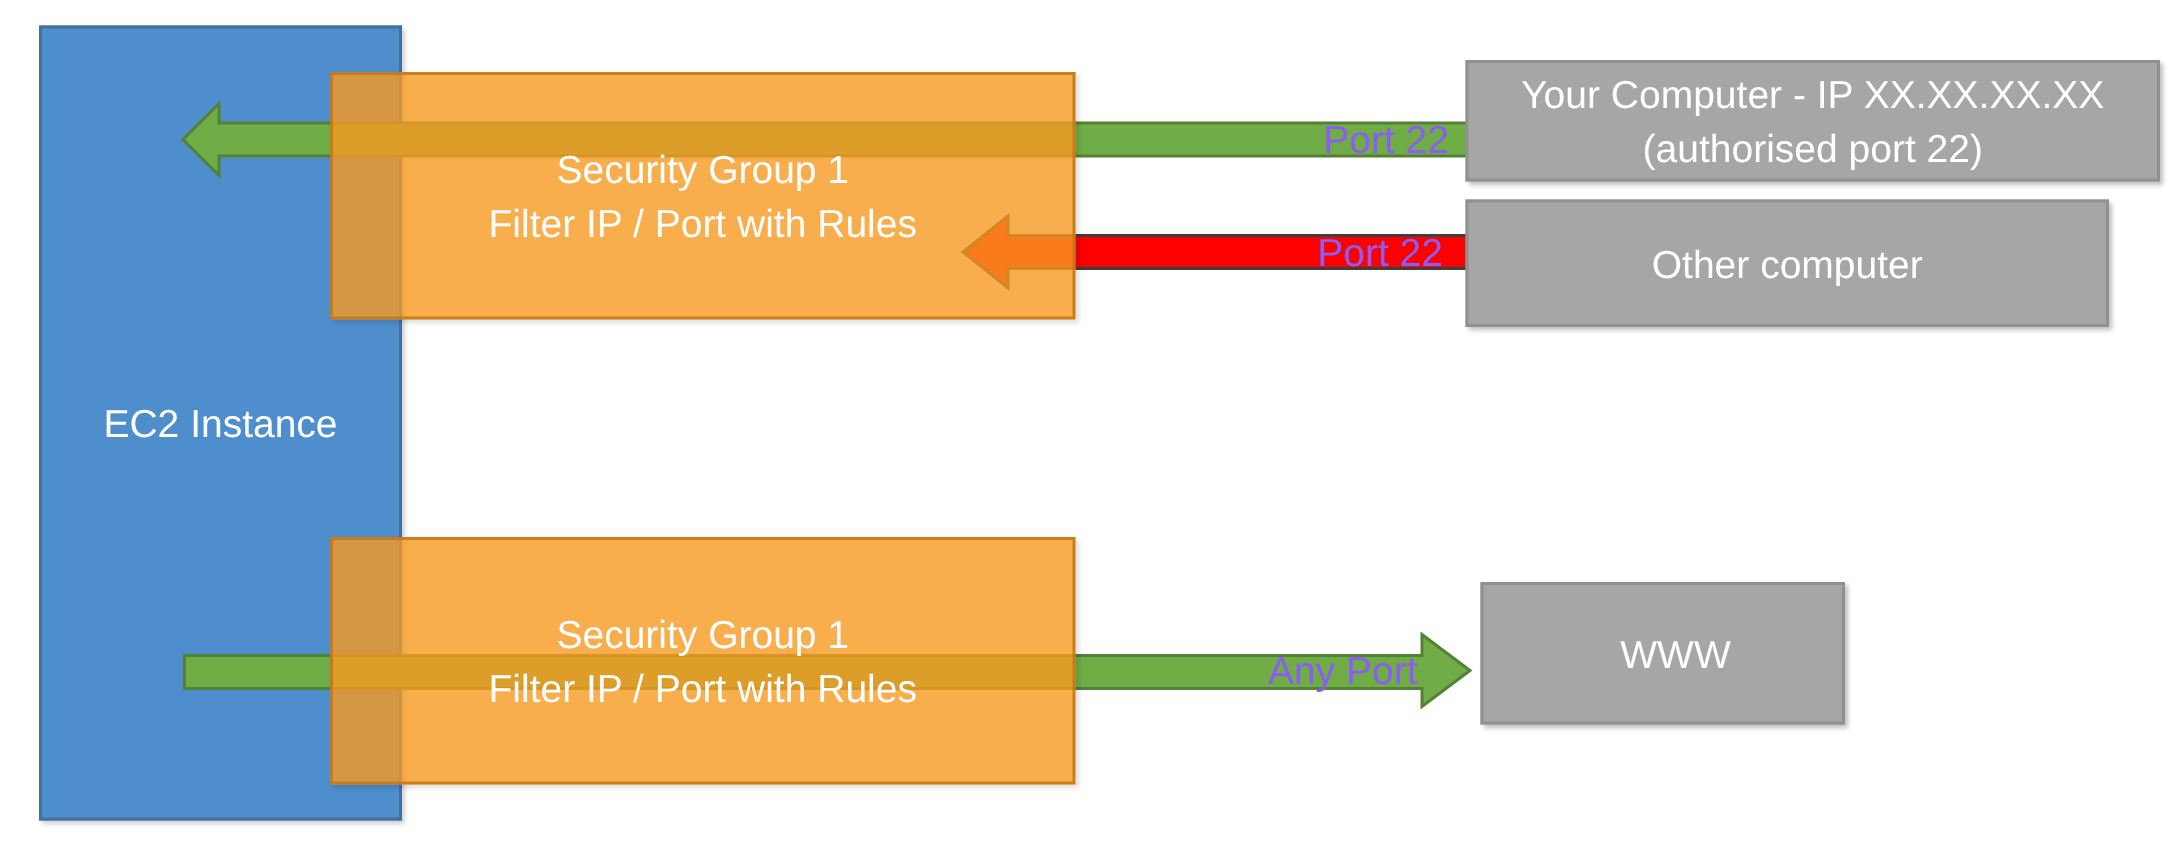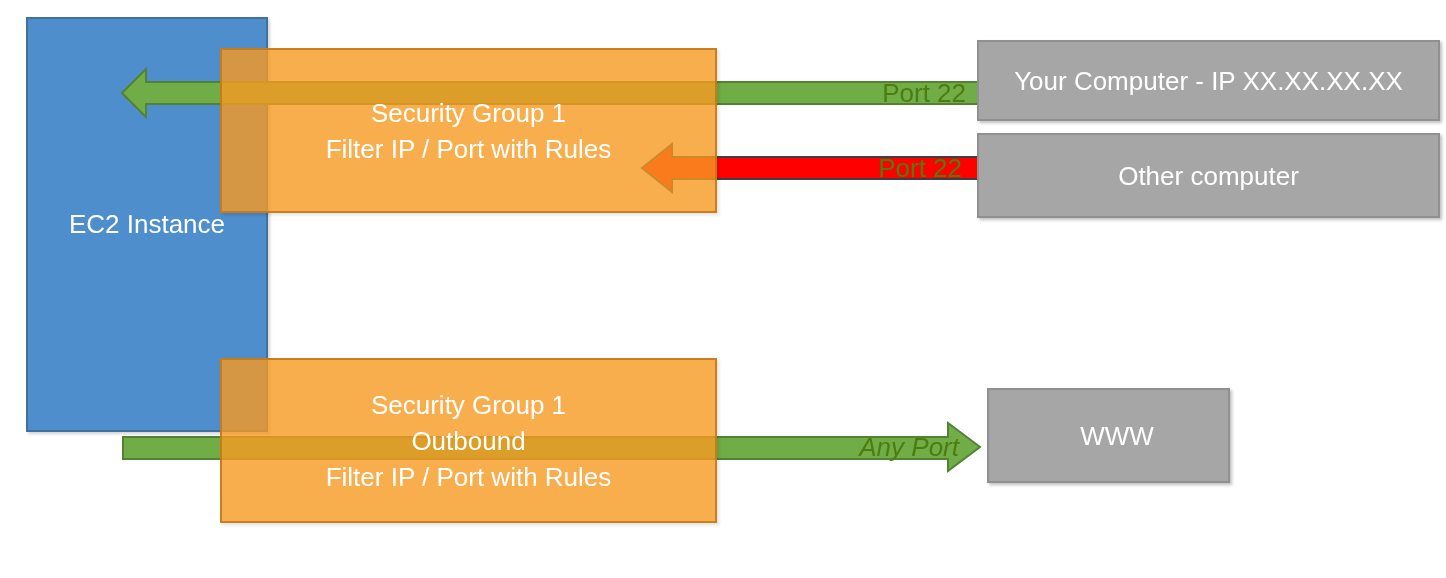--- a/index.html
+++ b/index.html
@@ -15,21 +15,21 @@
   .box {
     position: absolute;
     box-sizing: border-box;
     display: flex;
     flex-direction: column;
     justify-content: center;
     align-items: center;
     text-align: center;
   }
   .blue-box {
-    left: 26px; top: 17px; width: 242px; height: 415px;
+    left: 26px; top: 17px; width: 242px; height: 530px;
     background: #4E8ECC;
     border: 2px solid #41719C;
     box-shadow: 2px 2px 3px rgba(0,0,0,0.18);
     z-index: 1;
     font-size: 26px; line-height: 33px;
   }
   .arrows-layer {
     position: absolute; left: 0; top: 0;
     z-index: 2; pointer-events: none;
   }
@@ -43,36 +43,36 @@
   .orange-inbound  { left: 220px; top: 48px;  width: 497px; height: 165px; }
   .orange-outbound { left: 220px; top: 358px; width: 497px; height: 165px; }
   .gray-box {
     background: #A6A6A6;
     border: 2px solid #909090;
     box-shadow: 2px 2px 3px rgba(0,0,0,0.25);
     z-index: 4;
     font-size: 26px; line-height: 36px;
   }
   .gray-your-computer  { left: 977px; top: 40px;  width: 463px; height: 81px; }
-  .gray-other-computer { left: 977px; top: 133px; width: 463px; height: 85px; gap: 36px; }
+  .gray-other-computer { left: 977px; top: 133px; width: 429px; height: 85px; gap: 36px; }
   .gray-www            { left: 987px; top: 388px; width: 243px; height: 95px; padding-left: 17px; }
   .arrow-label {
     position: absolute;
     z-index: 5;
     font-size: 26px;
     line-height: 36px;
     height: 36px;
-    color: #4d7c0f;
+    color: #8b5cf6;
     text-align: right;
     white-space: nowrap;
     pointer-events: none;
   }
   .label-inbound-allowed { right: 480px; top: 75px; }
   .label-inbound-blocked { right: 484px; top: 150px; }
-  .label-outbound        { right: 487px; top: 429px; font-style: italic; }
+  .label-outbound        { right: 501px; top: 429px; }
   .line { white-space: nowrap; text-align: right; }
 </style>
 </head>
 <body>
 
 <div class="canvas">
 
   <div class="box blue-box">
     <div class="line">EC2 Instance</div>
   </div>
@@ -83,26 +83,26 @@
     <polygon points="123,437 948,437 948,423 980,447 948,471 948,459 123,459" stroke="#548235" stroke-width="2" fill="#70AD47"></polygon>
   </svg>
 
   <div class="box orange-box orange-inbound">
     <div class="line">Security Group 1</div>
     <div class="line">Filter IP / Port with Rules</div>
   </div>
 
   <div class="box orange-box orange-outbound">
     <div class="line">Security Group 1</div>
-    <div class="line">Outbound</div>
     <div class="line">Filter IP / Port with Rules</div>
   </div>
 
   <div class="box gray-box gray-your-computer">
     <div class="line">Your Computer - IP XX.XX.XX.XX</div>
+    <div class="line">(authorised port 22)</div>
   </div>
 
   <div class="box gray-box gray-other-computer">
     <div class="line">Other computer</div>
   </div>
 
   <div class="box gray-box gray-www">
     <div class="line">WWW</div>
   </div>
 

